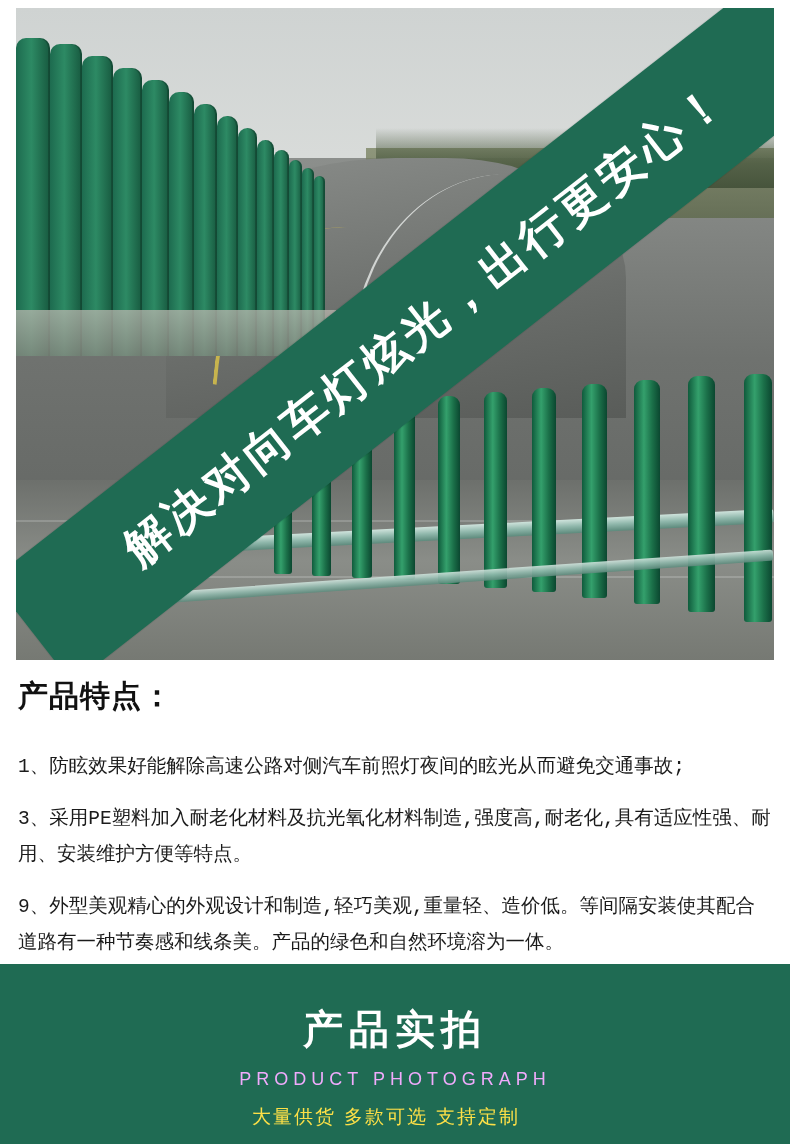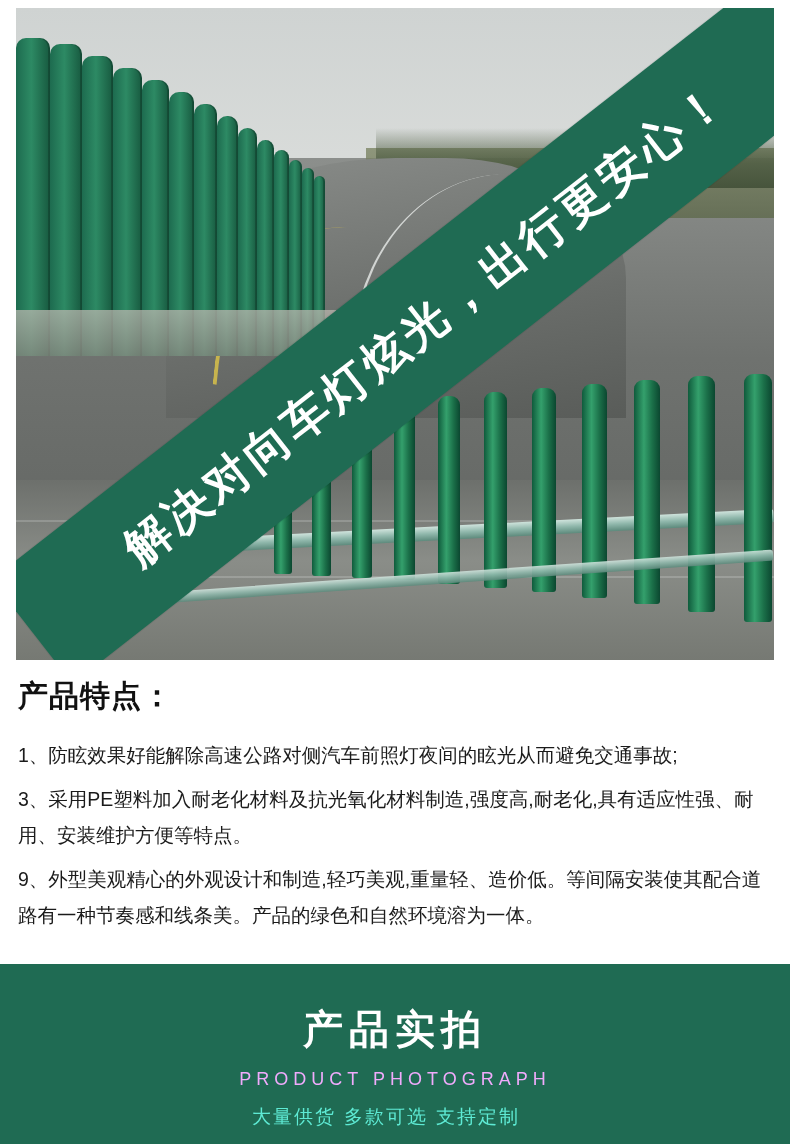--- a/index.html
+++ b/index.html
@@ -159,30 +159,30 @@
     left: 0; right: 0;
     top: 668px;
     padding: 0 18px;
     box-sizing: border-box;
   }
   .features-title {
     font-size: 30px;
     font-weight: bold;
     color: #111111;
     letter-spacing: 1px;
-    margin: 0 0 20px 0;
+    margin: 0 0 32px 0;
     font-family: "DejaVu Sans", "Liberation Sans", sans-serif;
   }
   .feature-item {
     font-size: 19.5px;
     line-height: 36px;
     color: #1b1b1b;
-    margin: 8px 0 4px 0;
+    margin: 16px 0 4px 0;
     letter-spacing: 0px;
-    font-family: Liberation Sans, sans-serif;
+    font-family: Liberation Mono, monospace;
   }
 
   
   .showcase {
     position: absolute;
     left: 0; right: 0; bottom: 0;
     height: 188px;
     background: #1f6b53;
     color: #ffffff;
     text-align: center;
@@ -200,21 +200,21 @@
     font-size: 18px;
     letter-spacing: 5px;
     margin: 12px 0 0 0;
     color: #f0abfc;
     font-family: "Liberation Sans", sans-serif;
   }
   .showcase-tag {
     font-size: 19px;
     letter-spacing: 2px;
     margin: 14px 18px 0 0;
-    color: #5eead4;
+    color: #fde047;
     font-family: "DejaVu Sans", "Liberation Sans", sans-serif;
   }
 </style>
 </head>
 <body>
 
 <div class="page">
 
   <div class="hero">
 

